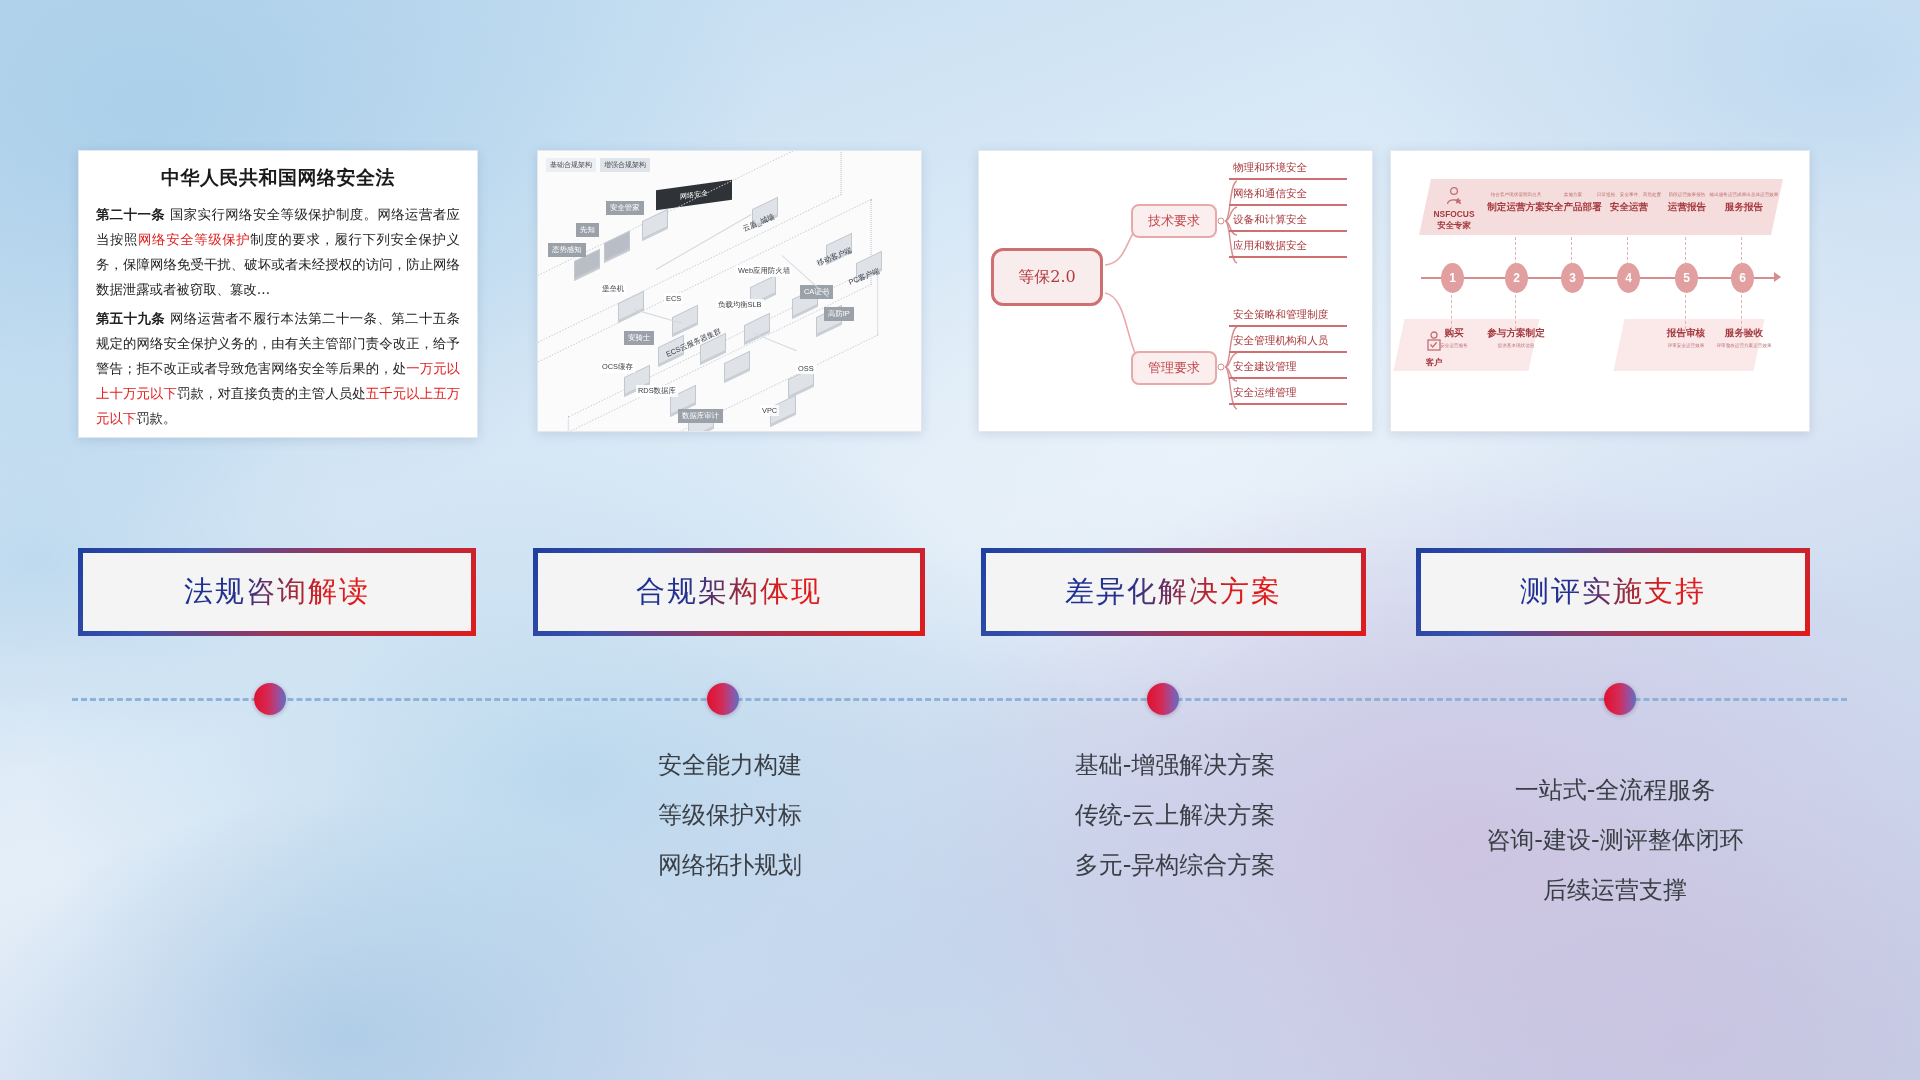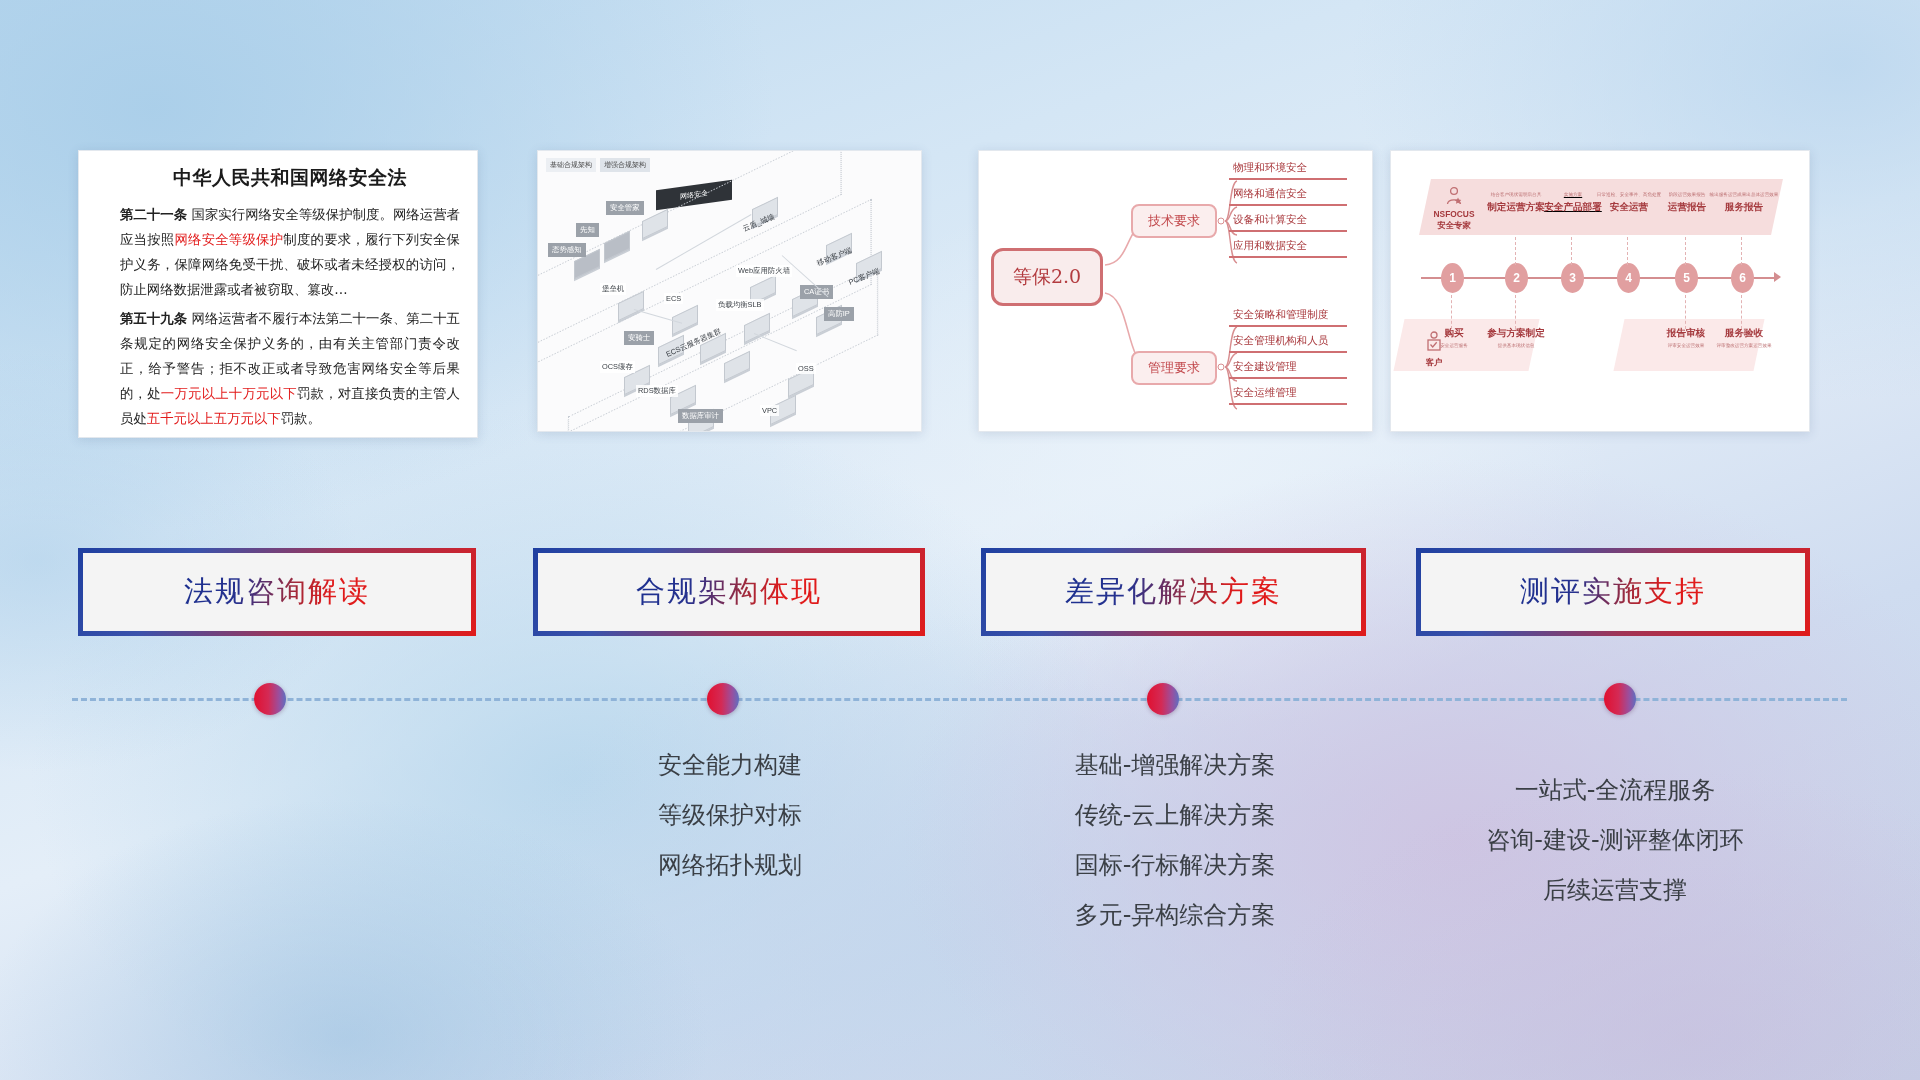--- a/index.html
+++ b/index.html
@@ -32,21 +32,21 @@
 
   
   .cards { position: absolute; top: 150px; left: 0; width: 1920px; height: 300px; }
   .card {
     position: absolute; top: 0;
     background: #ffffff;
     border: 1px solid #e3e8ee;
     box-shadow: 0 2px 10px rgba(60,90,130,0.16);
     overflow: hidden;
   }
-  .card-1 { left: 78px;   width: 400px; height: 288px; padding-left: 24px; }
+  .card-1 { left: 78px;   width: 400px; height: 288px; }
   .card-2 { left: 537px;  width: 385px; height: 282px; }
   .card-3 { left: 978px;  width: 395px; height: 282px; }
   .card-4 { left: 1390px; width: 420px; height: 282px; }
 
   
   .law-inner { padding: 14px 17px 10px 17px; }
   .law-title {
     text-align: center; font-weight: bold; font-size: 19px;
     color: #1b1b1b; letter-spacing: 0.5px; margin-bottom: 11px;
     font-family: "DejaVu Sans", "Liberation Sans", sans-serif;
@@ -87,21 +87,21 @@
   }
   .arch .lbl.chip { background: #9ba1a9; color: #fff; padding: 2px 4px; }
   .arch .lnk { position: absolute; background: #d2d7dd; height: 1px; transform-origin: left center; }
 
   
   .mm { position: relative; width: 100%; height: 100%; background: #fff; padding: 8px; }
   .mm-root {
     position: absolute; left: 12px; top: 97px; width: 112px; height: 58px;
     background: #f9ecec; border: 3px solid #cf6f72; border-radius: 12px;
     display: flex; align-items: center; justify-content: center;
-    font-size: 19px; color: #b33b3f; font-family: "DejaVu Serif", "Liberation Serif", serif;
+    font-size: 16px; color: #b33b3f; font-family: "DejaVu Serif", "Liberation Serif", serif;
   }
   .mm-branch {
     position: absolute; width: 86px; height: 34px;
     background: #fbeeee; border: 2px solid #e8a9ab; border-radius: 8px;
     display: flex; align-items: center; justify-content: center;
     font-size: 13px; color: #c2494d; font-family: "DejaVu Serif", "Liberation Serif", serif;
   }
   .mm-b1 { left: 152px; top: 53px; }
   .mm-b2 { left: 152px; top: 200px; }
   .mm-leafset { position: absolute; left: 250px; width: 118px; }
@@ -358,21 +358,21 @@
       <div class="nf-tick" style="left:350px; top:86px; height:28px;"></div>
       <div class="nf-tick" style="left:60px;  top:144px; height:34px;"></div>
       <div class="nf-tick" style="left:124px; top:144px; height:34px;"></div>
       <div class="nf-tick" style="left:294px; top:144px; height:34px;"></div>
       <div class="nf-tick" style="left:350px; top:144px; height:34px;"></div>
 
       <div class="nf-top-item" style="left:88px;">
         <div class="t-sub">结合客户现状需明后台具</div>
         <div class="t-main">制定运营方案</div>
       </div>
-      <div class="nf-top-item" style="left:145px;text-decoration:underline;">
+      <div class="nf-top-item" style="left:145px;">
         <div class="t-sub">实施方案</div>
         <div class="t-main">安全产品部署</div>
       </div>
       <div class="nf-top-item" style="left:201px;">
         <div class="t-sub">日常巡检、安全事件、高危处置</div>
         <div class="t-main">安全运营</div>
       </div>
       <div class="nf-top-item" style="left:259px;">
         <div class="t-sub">阶段运营效果报告</div>
         <div class="t-main">运营报告</div>
@@ -427,21 +427,20 @@
 
 <div class="lists">
   <ul class="list ls-2">
     <li>安全能力构建</li>
     <li>等级保护对标</li>
     <li>网络拓扑规划</li>
   </ul>
   <ul class="list ls-3">
     <li>基础-增强解决方案</li>
     <li>传统-云上解决方案</li>
-    <li>国标-行标解决方案</li>
     <li>多元-异构综合方案</li>
   </ul>
   <ul class="list ls-4">
     <li>一站式-全流程服务</li>
     <li>咨询-建设-测评整体闭环</li>
     <li>后续运营支撑</li>
   </ul>
 </div>
 
 </body></html>

